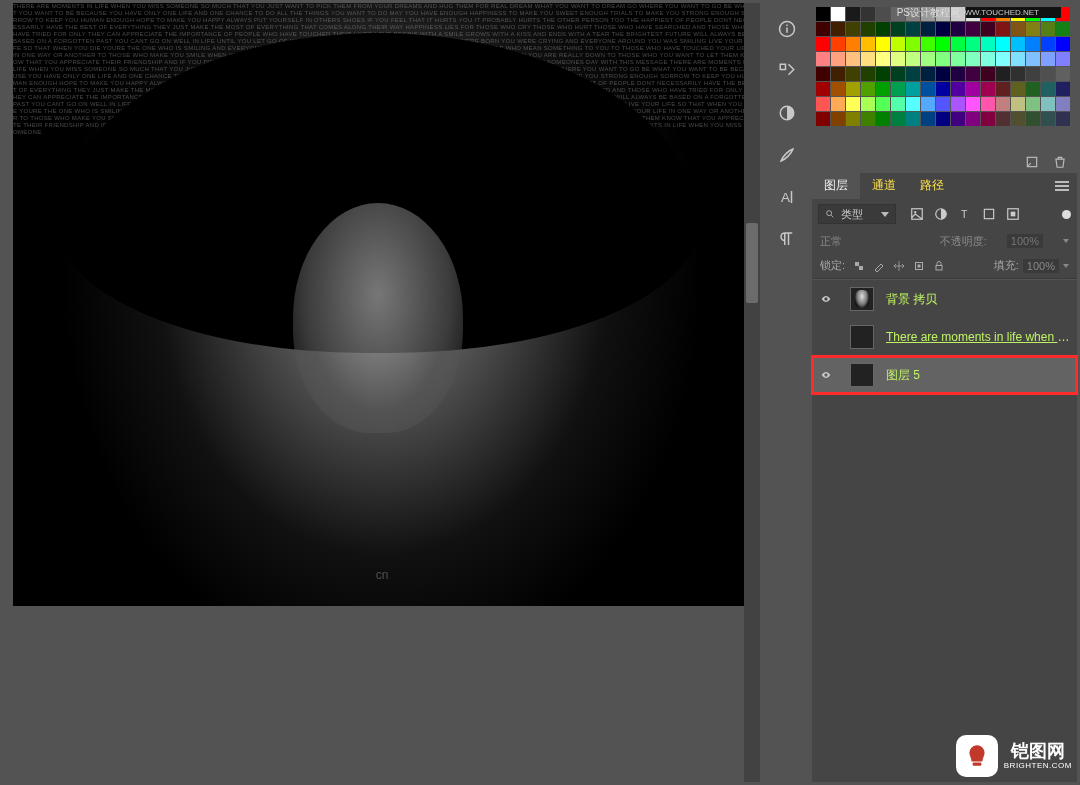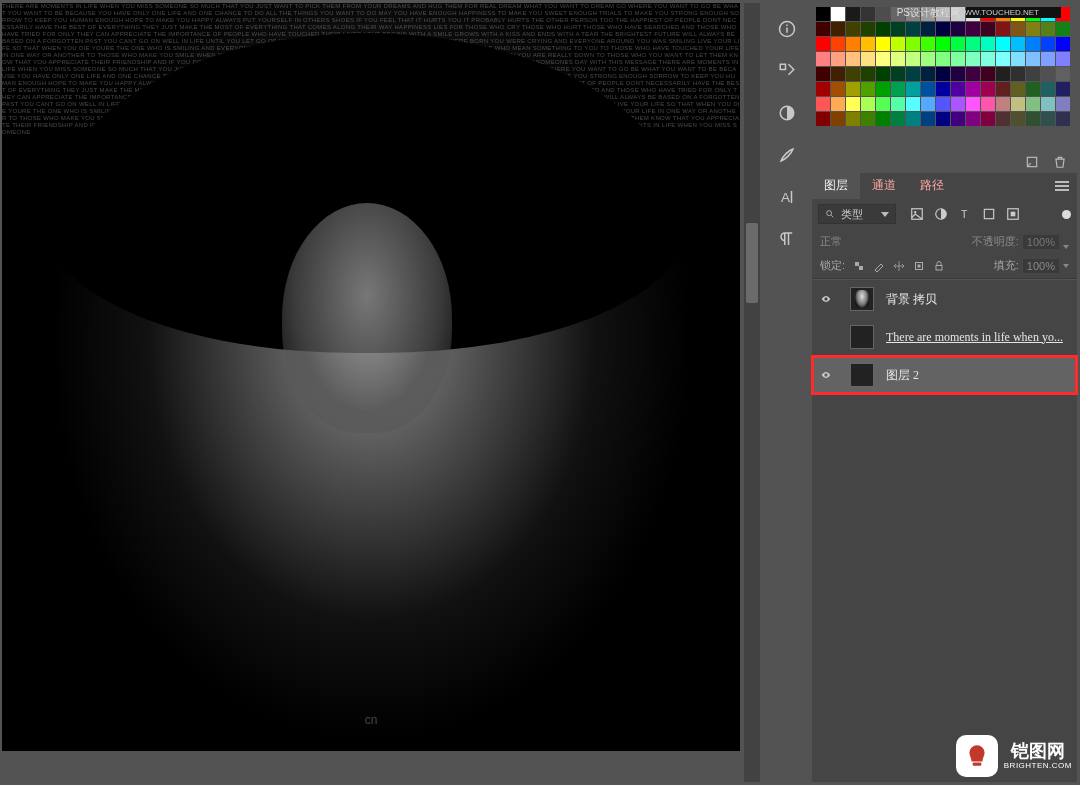--- a/index.html
+++ b/index.html
@@ -1,18 +1,18 @@
 <!DOCTYPE html>
 <html><head>
 <meta charset="utf-8">
 <style>
 * { margin: 0; padding: 0; box-sizing: border-box; font-family: "Microsoft YaHei", Arial, sans-serif; }
 body { background: #535353; width: 1080px; height: 785px; overflow: hidden; position: relative; }
 
-.canvas-area { position: absolute; left: 2px; top: 3px; width: 738px; height: 748px; background: #d946ef; }
+.canvas-area { position: absolute; left: 13px; top: 3px; width: 738px; height: 603px; background: #d946ef; }
 .canvas-area .portrait { width: 100%; height: 100%; background: radial-gradient(ellipse 320px 400px at 50% 45%, #888 0%, #444 40%, #111 70%, #000 100%); position: relative; overflow: hidden; }
 .canvas-area .text-overlay { position: absolute; inset: 0; font-size: 6px; line-height: 7px; color: rgba(200,200,200,0.35); word-break: break-all; overflow: hidden; text-transform: uppercase; letter-spacing: 0.3px; }
 .canvas-area .hat { position: absolute; left: 45px; top: 30px; width: 640px; height: 320px; background: #000; border-radius: 50% 50% 48% 48% / 60% 60% 40% 40%; }
 .canvas-area .face { position: absolute; left: 280px; top: 200px; width: 170px; height: 230px; background: radial-gradient(ellipse at 50% 40%, #aaa 0%, #555 60%, transparent 100%); border-radius: 50% 50% 45% 45%; opacity: 0.7; }
 .canvas-area .watermark-cn { position: absolute; left: 50%; bottom: 24px; transform: translateX(-50%); font-size: 12px; color: rgba(255,255,255,0.25); }
 
 .scrollbar-v { position: absolute; left: 744px; top: 3px; width: 16px; height: 779px; background: #424242; }
 .scrollbar-v .thumb { position: absolute; left: 2px; top: 220px; width: 12px; height: 80px; background: #6b6b6b; border-radius: 2px; }
 
 .tool-column { position: absolute; left: 772px; top: 20px; width: 30px; display: flex; flex-direction: column; gap: 24px; align-items: center; }
@@ -20,52 +20,52 @@
 
 .swatches-panel { position: absolute; left: 812px; top: 3px; right: 3px; height: 170px; background: #535353; }
 .swatch-grid { display: flex; flex-wrap: wrap; gap: 1px; padding: 4px 4px 0 4px; }
 .swatch-grid .sw { width: 14px; height: 14px; }
 .swatch-footer { position: absolute; right: 10px; bottom: 4px; display: flex; gap: 14px; }
 .swatch-footer svg { width: 14px; height: 14px; fill: #bcbcbc; }
 .tutorial-strip { position: absolute; right: 16px; top: 2px; height: 15px; display: flex; align-items: center; gap: 6px; font-size: 10px; color: #ddd; }
 .tutorial-strip .bar { width: 95px; height: 11px; background: #111; }
 
 .panel-tabs { position: absolute; left: 812px; top: 173px; right: 3px; height: 26px; background: #454545; display: flex; align-items: flex-end; }
-.panel-tabs .tab { padding: 5px 12px; font-size: 12px; color: #fca5a5; cursor: pointer; }
+.panel-tabs .tab { padding: 5px 12px; font-size: 12px; color: #fde047; cursor: pointer; }
 .panel-tabs .tab.active { background: #535353; color: #eee; }
 .panel-tabs .menu { position: absolute; right: 8px; top: 8px; width: 14px; height: 10px; }
 .panel-tabs .menu div { height: 2px; background: #bbb; margin-bottom: 2px; }
 
 .filter-row { position: absolute; left: 812px; top: 199px; right: 3px; height: 30px; background: #454545; display: flex; align-items: center; padding: 0 6px; gap: 8px; }
 .filter-row .search-box { display: flex; align-items: center; gap: 6px; border: 1px solid #333; padding: 2px 6px; background: #3a3a3a; width: 78px; height: 20px; }
 .filter-row .search-box svg { width: 10px; height: 10px; fill: #bbb; }
 .filter-row .search-box span { font-size: 11px; color: #ccc; }
 .filter-row .search-box .chev { border-left: 4px solid transparent; border-right: 4px solid transparent; border-top: 5px solid #bbb; margin-left: auto; }
 .filter-row .filter-icons { display: flex; gap: 10px; margin-left: 6px; }
 .filter-row .filter-icons svg { width: 14px; height: 14px; fill: #ccc; }
 .filter-row .switch { width: 9px; height: 9px; border-radius: 50%; background: #ddd; margin-left: auto; }
 
 .blend-row { position: absolute; left: 812px; top: 229px; right: 3px; height: 24px; background: #454545; display: flex; align-items: center; padding: 0 8px; font-size: 11px; color: #888; }
 .blend-row .blend { width: 86px; }
-.blend-row .opac { margin-left: auto; display: flex; align-items: flex-end; gap: 4px; }
+.blend-row .opac { margin-left: auto; display: flex; align-items: center; gap: 20px; }
 .blend-row .opac .val { background: #3a3a3a; padding: 1px 4px; color: #777; }
 .blend-row .opac .chev { border-left: 3px solid transparent; border-right: 3px solid transparent; border-top: 4px solid #888; }
 
 .lock-row { position: absolute; left: 812px; top: 253px; right: 3px; height: 26px; background: #454545; display: flex; align-items: center; padding: 0 8px; font-size: 11px; color: #aaa; gap: 8px; border-bottom: 1px solid #3a3a3a; }
 .lock-row svg { width: 12px; height: 12px; fill: #aaa; }
 .lock-row .fill-box { margin-left: auto; display: flex; align-items: center; gap: 4px; }
 .lock-row .fill-box .val { background: #3a3a3a; padding: 1px 4px; color: #888; }
 .lock-row .fill-box .chev { border-left: 3px solid transparent; border-right: 3px solid transparent; border-top: 4px solid #888; }
 
 .layers-list { position: absolute; left: 812px; top: 280px; right: 3px; bottom: 3px; background: #454545; }
 .layer-row { height: 38px; display: flex; align-items: center; padding: 0 6px 0 0; position: relative; }
 .layer-row .vis { width: 28px; display: flex; justify-content: center; }
 .layer-row .vis svg { width: 14px; height: 10px; fill: #ccc; }
 .layer-row .thumb { width: 24px; height: 24px; margin-left: 10px; border: 1px solid #666; background: #222; position: relative; overflow: hidden; }
-.layer-row .label { font-size: 12px; color: #e5e5e5; margin-left: 12px; white-space: nowrap; overflow: hidden; text-overflow: ellipsis; flex: 1; font-family: Liberation Serif, serif; }
+.layer-row .label { font-size: 12px; color: #bef264; margin-left: 12px; white-space: nowrap; overflow: hidden; text-overflow: ellipsis; flex: 1; }
 .layer-row .lock { margin-left: auto; margin-right: 8px; }
 .layer-row .lock svg { width: 11px; height: 11px; fill: #bbb; }
 .layer-row.highlight { outline: 3px solid #ff2a2a; outline-offset: -2px; background: #636363; }
 .layer-row.text .label { text-decoration: underline; }
 
 .thumb-portrait { background: linear-gradient(#111,#111); }
 .thumb-portrait::after { content: ""; position: absolute; left: 4px; top: 2px; width: 14px; height: 18px; background: radial-gradient(ellipse at 50% 35%, #ddd 0%, #777 50%, #000 80%); border-radius: 40%; }
 .thumb-textfill { background: repeating-linear-gradient(45deg,#ccc 0,#ccc 2px,#222 2px,#222 4px); }
 .thumb-black { background: #000; }
 .thumb-bg { background: linear-gradient(#444,#444); }
@@ -370,21 +370,21 @@
       <div class="thumb thumb-textfill"></div>
       <div class="label">There are moments in life when yo...</div>
     </div>
     <div class="layer-row highlight">
       <div class="vis">
         <svg viewBox="0 0 24 24">
           <path d="M12 5C6 5 2 12 2 12s4 7 10 7 10-7 10-7-4-7-10-7zm0 11a4 4 0 1 1 0-8 4 4 0 0 1 0 8z"></path>
         </svg>
       </div>
       <div class="thumb thumb-black"></div>
-      <div class="label">图层 2</div>
+      <div class="label">图层 5</div>
     </div>
   </div>
 
 <div class="brand-badge">
   <div class="icon-wrap">
     <svg viewBox="0 0 24 24">
         <path d="M12 2a7 7 0 0 1 7 7c0 3-2 5-2 8H7c0-3-2-5-2-8a7 7 0 0 1 7-7z"></path>
         <rect x="8" y="18" width="8" height="3" rx="1"></rect>
       </svg>
   </div>

